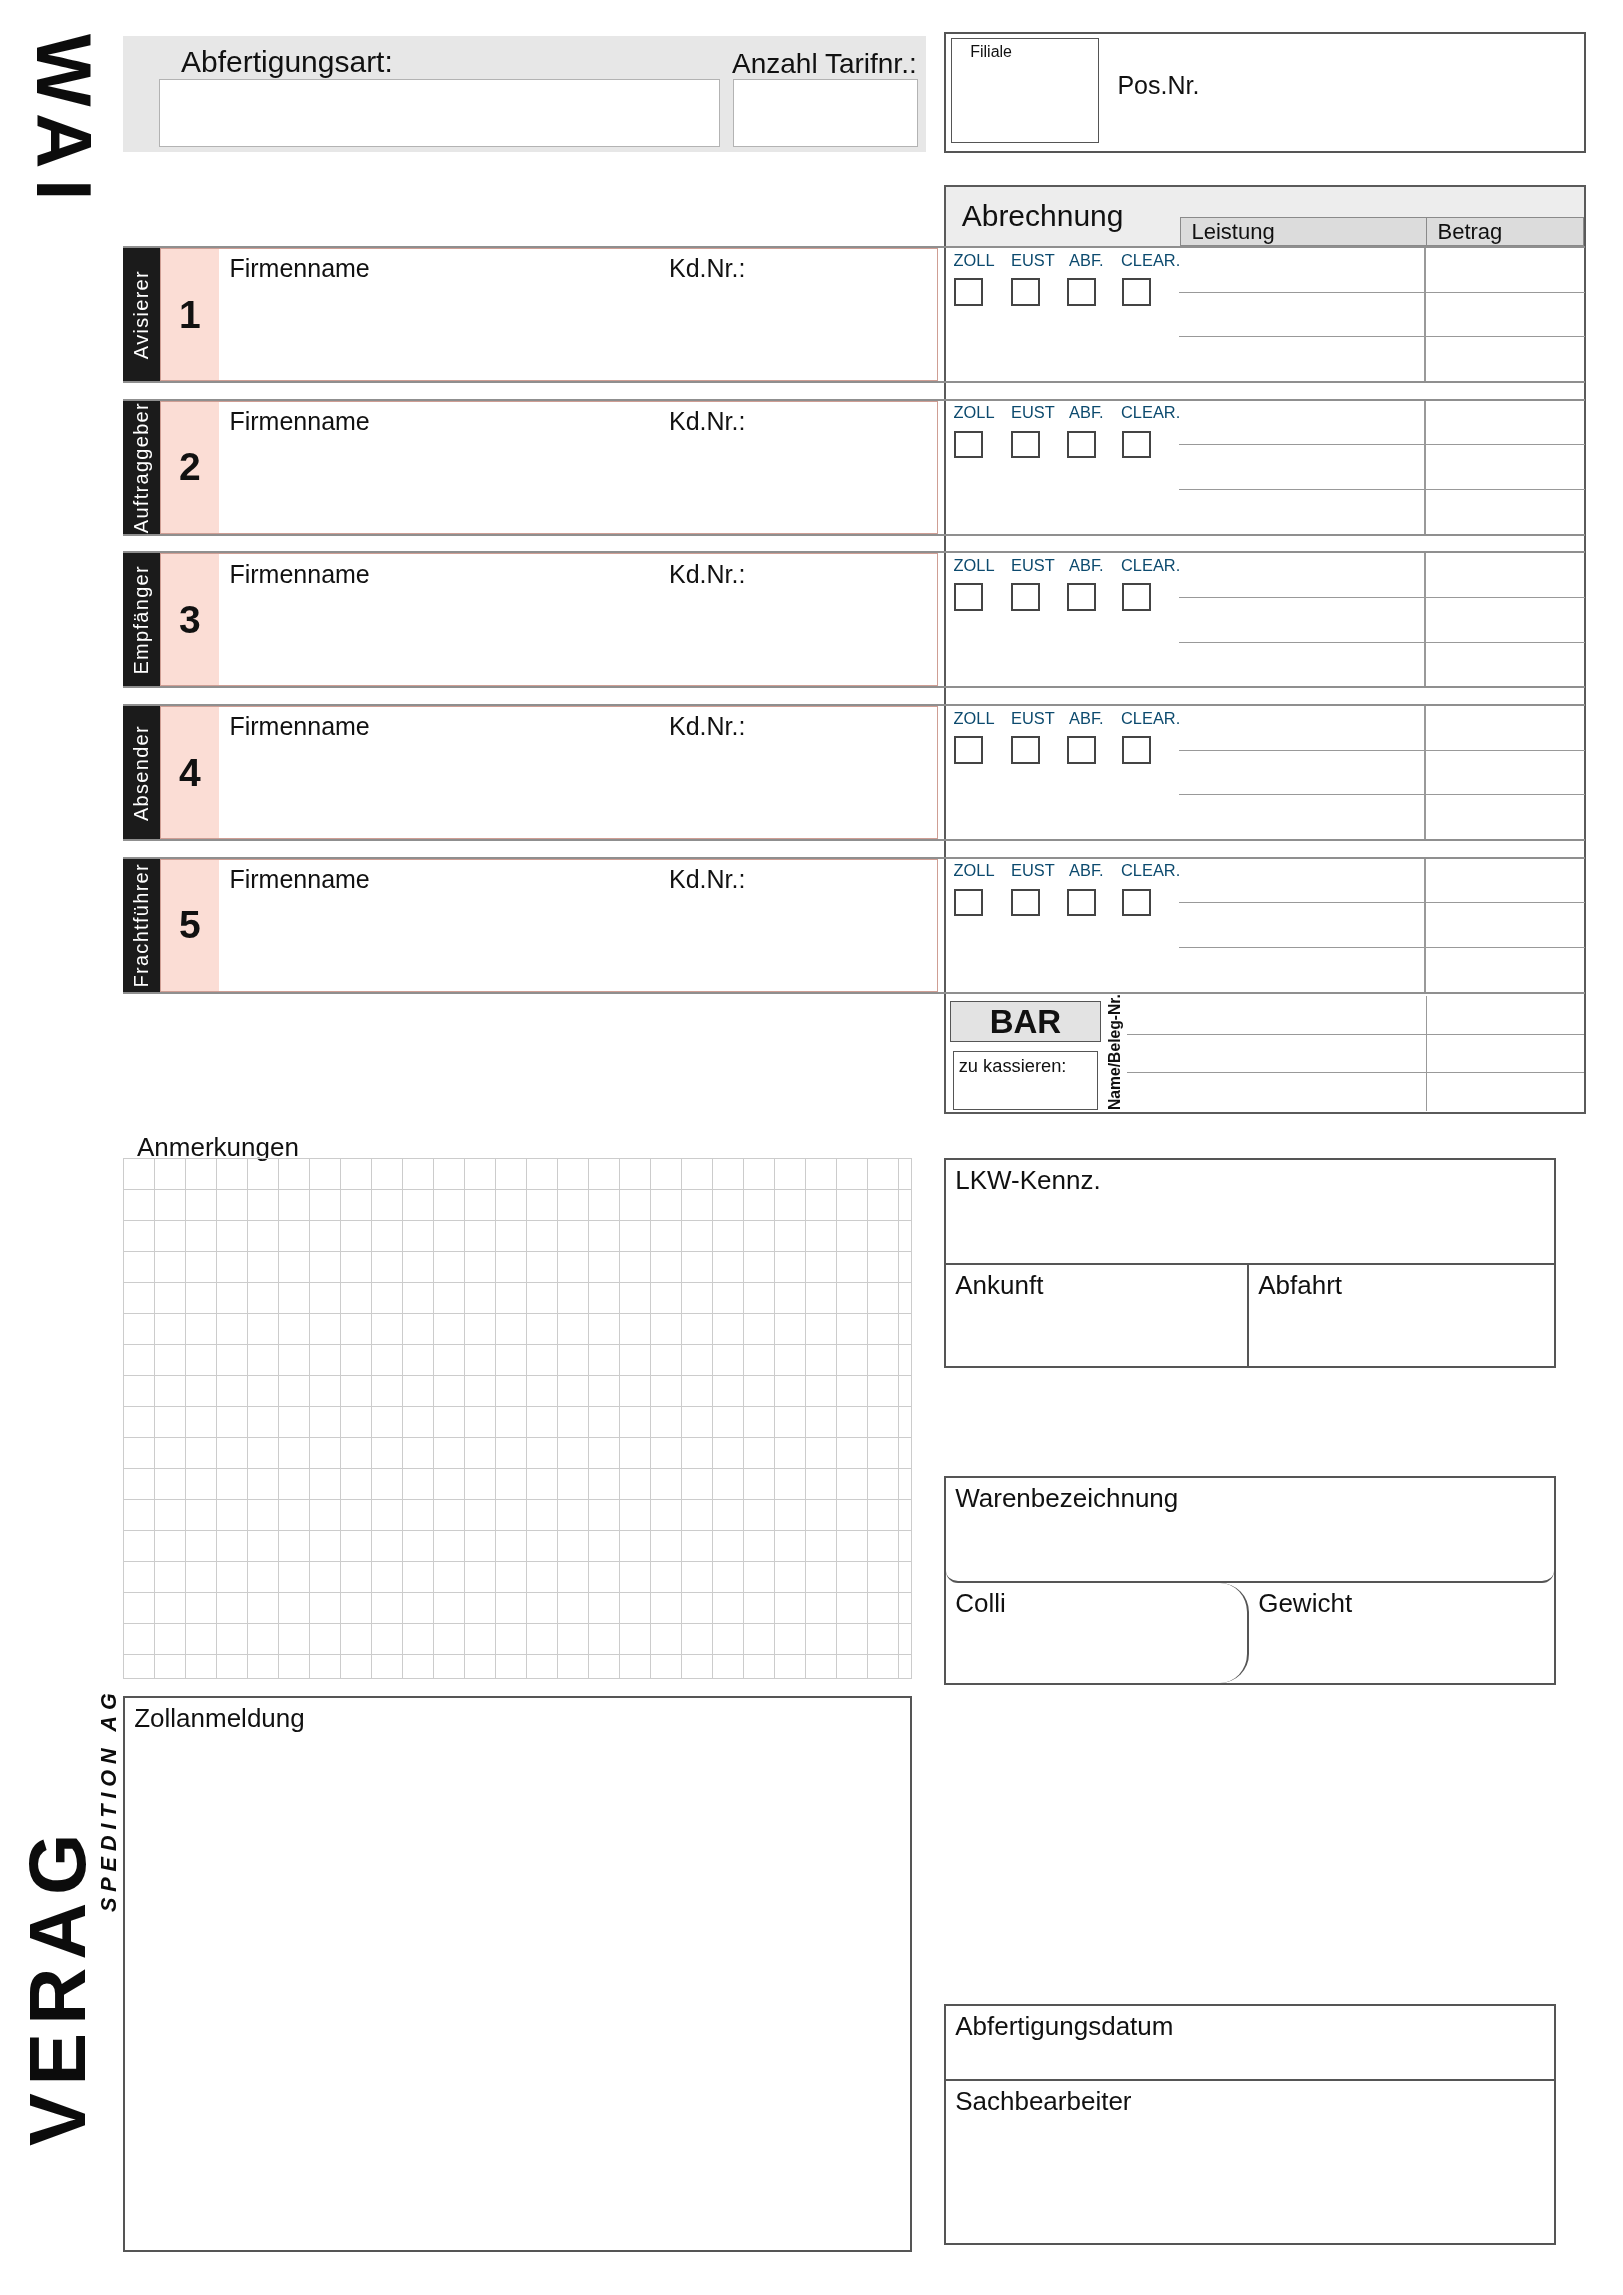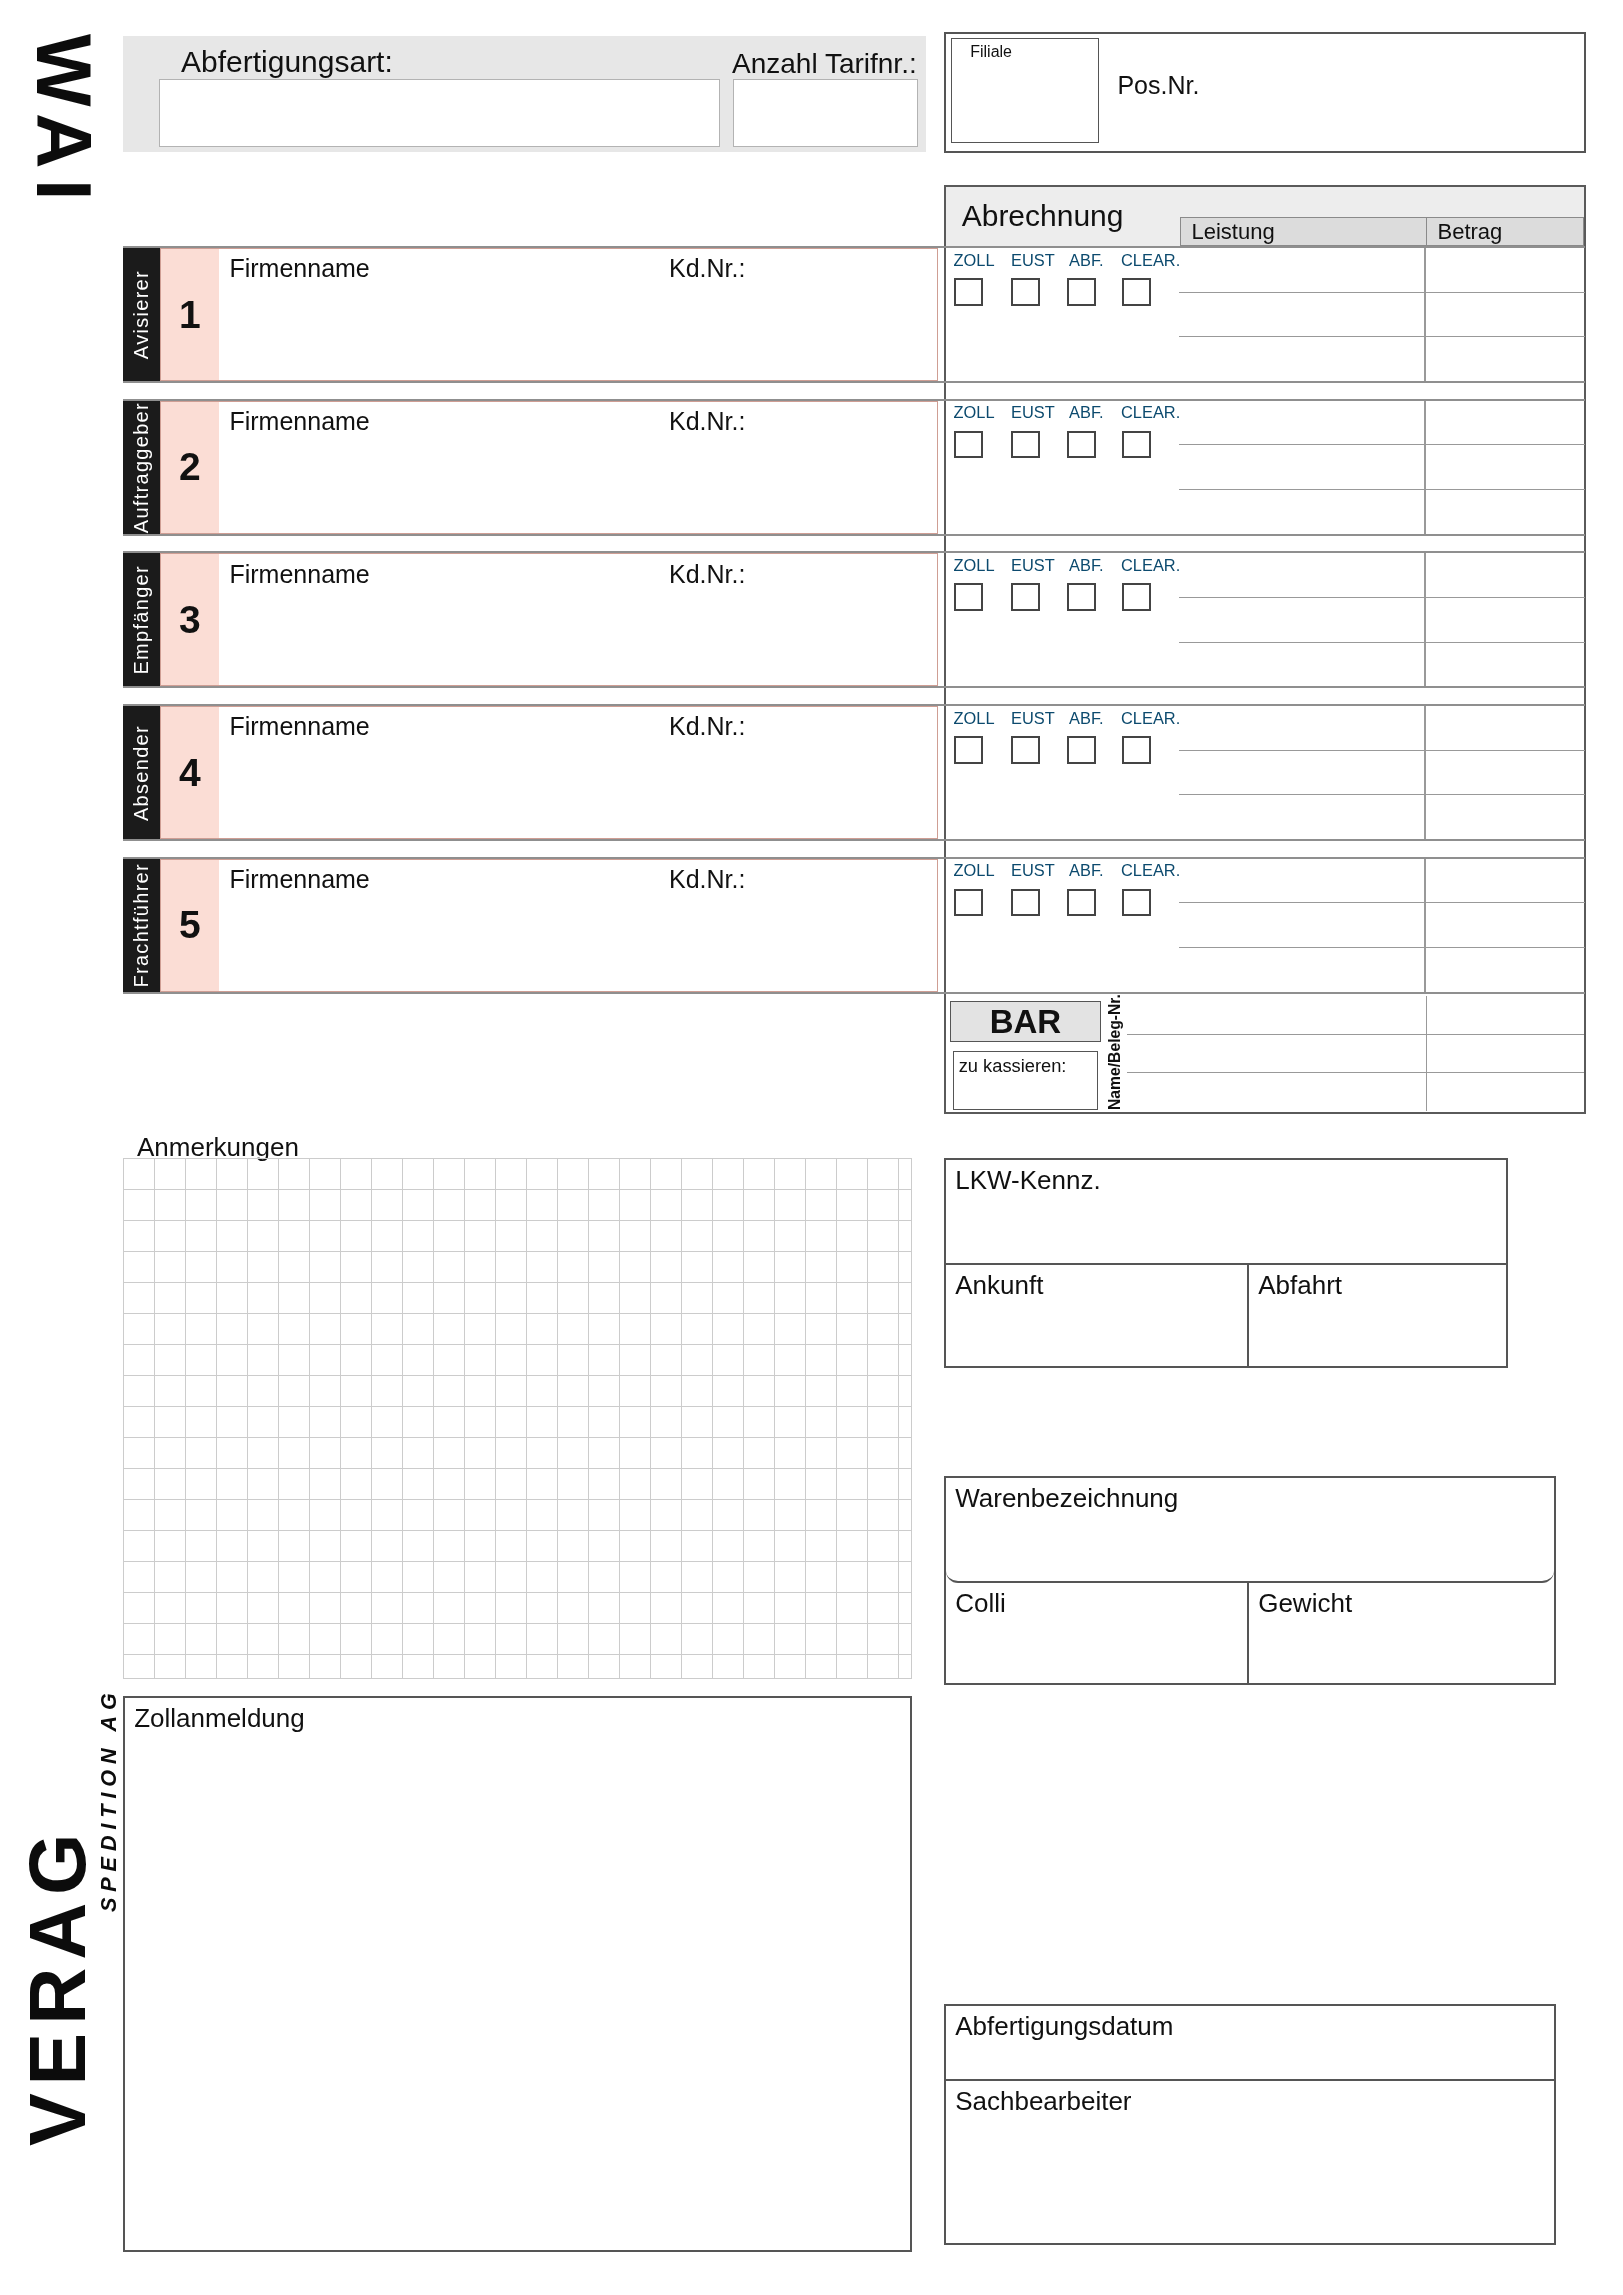--- a/index.html
+++ b/index.html
@@ -91,30 +91,30 @@
   
   .anm-label { position:absolute; left:137px; top:1132px; font-size:26px; }
   .anm-grid { position:absolute; left:123px; top:1158px; width:789px; height:521px;
               background-image:linear-gradient(#cccccc 1.3px, transparent 1.3px),
                                linear-gradient(90deg, #cccccc 1.3px, transparent 1.3px);
               background-size:31px 31px;
               border-right:1.3px solid #ccc; border-bottom:1.3px solid #ccc; }
 
   
   .boxlabel { position:absolute; left:9.2px; top:5.2px; font-size:26px; }
-  .lkw { position:absolute; left:944px; top:1158px; width:564px; height:210px;
+  .lkw { position:absolute; left:944px; top:1158px; width:612px; height:210px;
          border:2px solid #555; background:#fff; }
   .lkw-top { position:absolute; left:0; top:0; right:0; height:105px; border-bottom:2px solid #555; }
   .lkw-ankunft { position:absolute; left:0; top:105px; width:303px; bottom:0; border-right:2px solid #555; }
   .lkw-abfahrt { position:absolute; left:303px; top:105px; right:0; bottom:0; }
 
   .ware { position:absolute; left:944px; top:1476px; width:612px; height:209px;
           border:2px solid #555; background:#fff; }
   .ware-top { position:absolute; left:0; top:0; right:0; height:105px; border-bottom:2px solid #555;border-radius:12px; }
-  .ware-colli { position:absolute; left:0; top:105px; width:303px; bottom:0; border-right:2px solid #555; }
+  .ware-colli { position:absolute; left:0; top:105px; width:303px; bottom:0; border-right:2px solid #555;border-radius:29px; }
   .ware-gewicht { position:absolute; left:303px; top:105px; right:0; bottom:0; }
 
   .zoll { position:absolute; left:123px; top:1696px; width:789px; height:556px;
           border:2px solid #555; background:#fff; }
 
   .datum { position:absolute; left:944px; top:2004px; width:612px; height:241px;
            border:2px solid #555; background:#fff; }
   .datum-top { position:absolute; left:0; top:0; right:0; height:75px; border-bottom:2px solid #555; }
   .datum-bottom { position:absolute; left:0; top:75px; right:0; bottom:0; }
 </style>

